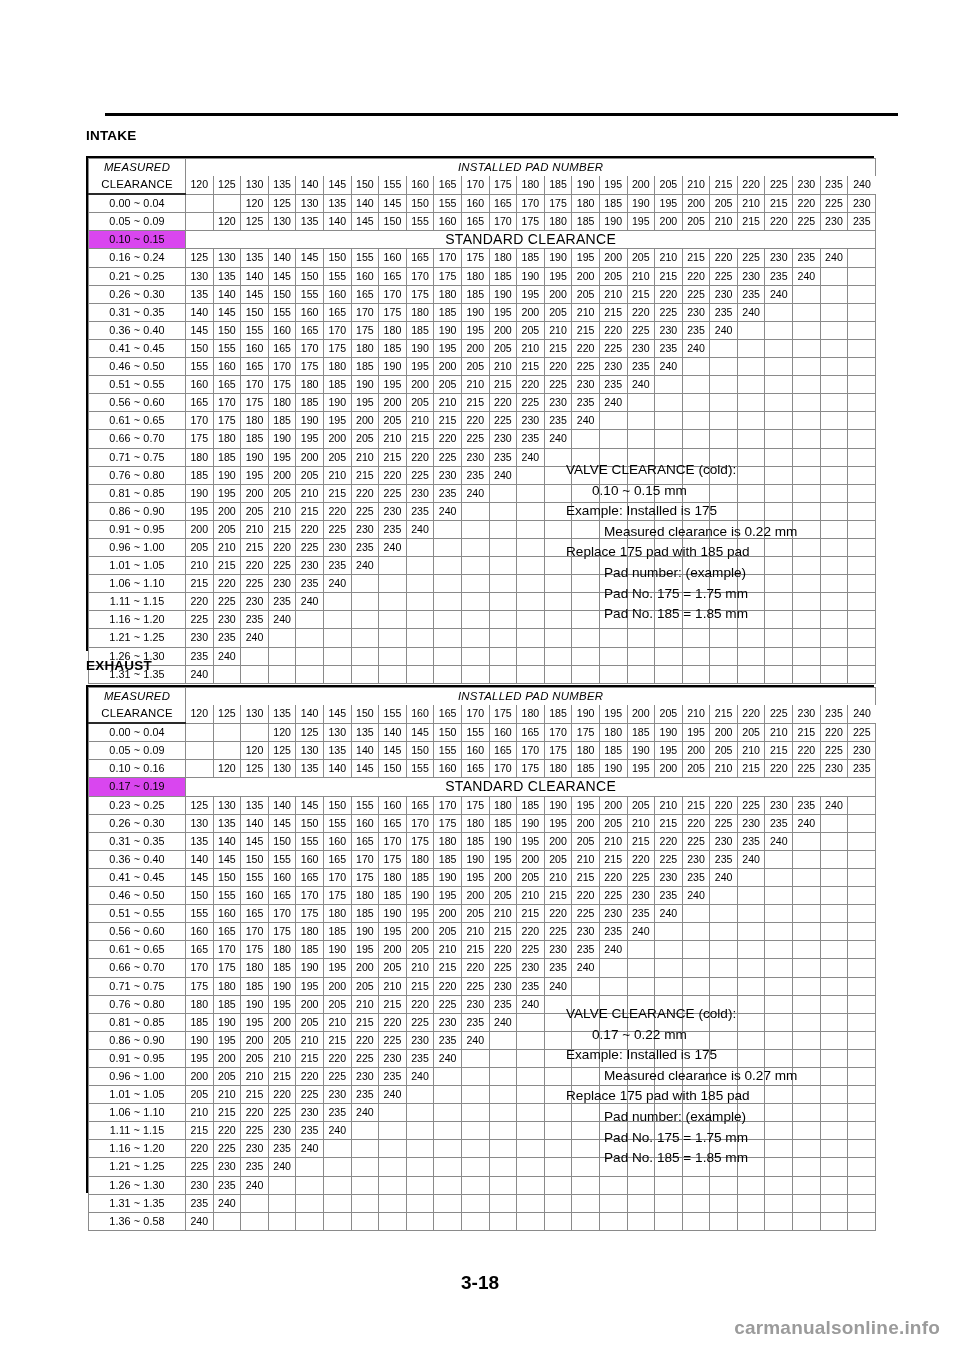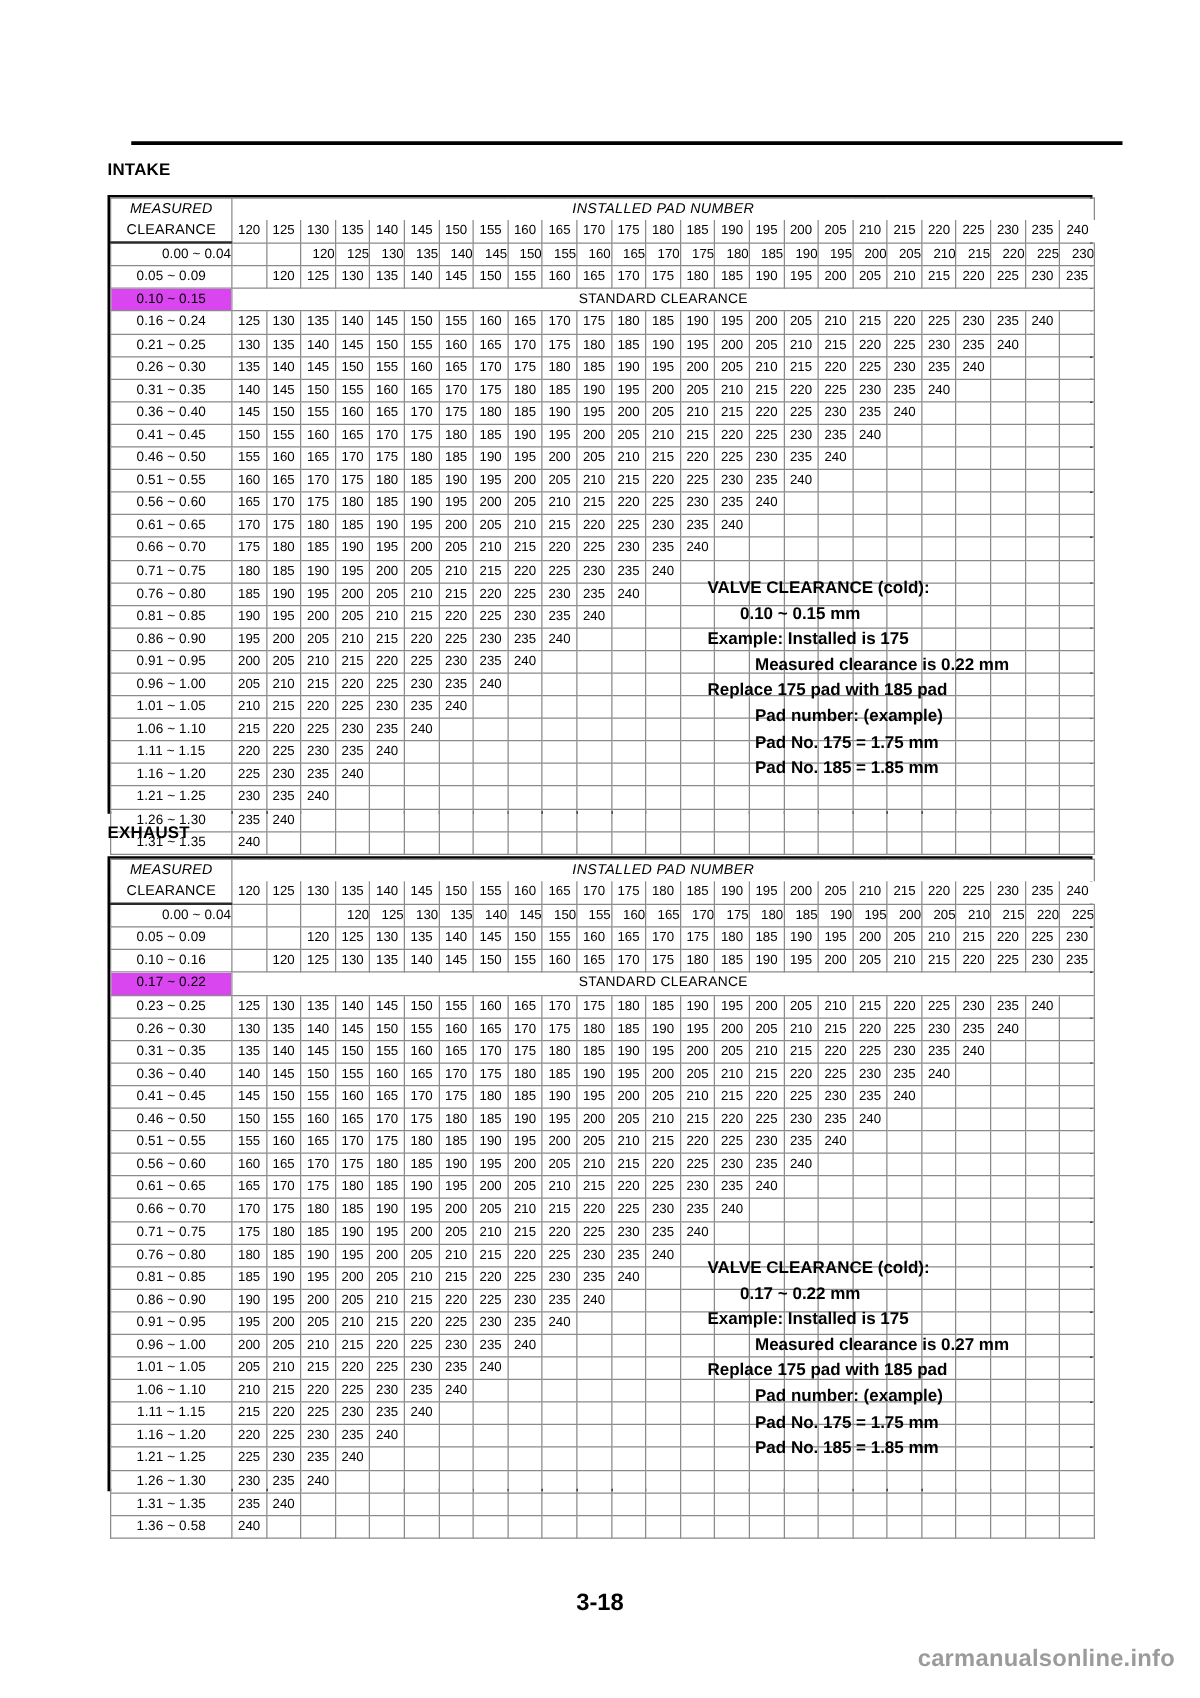--- a/index.html
+++ b/index.html
@@ -104,41 +104,40 @@
     border:none;
     border-bottom:none;
   }
   td.colnum {
     font-size:10.6px;
     border-bottom:2px solid #2a2a2a;
   }
   td.colnum:last-child { border-right:none; }
 
   td.std {
-    font-size:11px;
+    font-size:14px;
     letter-spacing:0.3px;
     text-align:center;
     background:#f2f2f2;
     border-left:none;
     border-right:none;
     border-top:0.8px solid #8a8a8a;
     border-bottom:0.8px solid #8a8a8a;
   }
   tr.stdrow td.mc { background:#d946ef; }
 
   
-  tr.sep-top td { border-top:1.8px solid #2a2a2a;text-align:right; }
+  tr.sep-top td { border-top:1.8px solid #2a2a2a; }
 
   
   .note {
     position:absolute;
     font-size:13.6px;
     line-height:20.6px;
     white-space:pre;
-    font-weight:bold;
   }
   #note-intake  { left:566px; top:460px; }
   #note-exhaust { left:566px; top:1004px; }
   .note .ind1 { padding-left:26px; display:block; }
   .note .ind2 { padding-left:38px; display:block; }
 
   
   .page-number {
     position:absolute;
     left:0; right:0; top:1272px;
@@ -1108,21 +1107,21 @@
             <td class="val">200</td>
             <td class="val">205</td>
             <td class="val">210</td>
             <td class="val">215</td>
             <td class="val">220</td>
             <td class="val">225</td>
             <td class="val">230</td>
             <td class="val">235</td>
           </tr>
           <tr class="stdrow">
-            <td class="mc">0.17 ~ 0.22</td>
+            <td class="mc">0.17 ~ 0.19</td>
             <td class="std" colspan="25">STANDARD CLEARANCE</td>
           </tr>
           <tr>
             <td class="mc">0.23 ~ 0.25</td>
             <td class="val">125</td>
             <td class="val">130</td>
             <td class="val">135</td>
             <td class="val">140</td>
             <td class="val">145</td>
             <td class="val">150</td>

